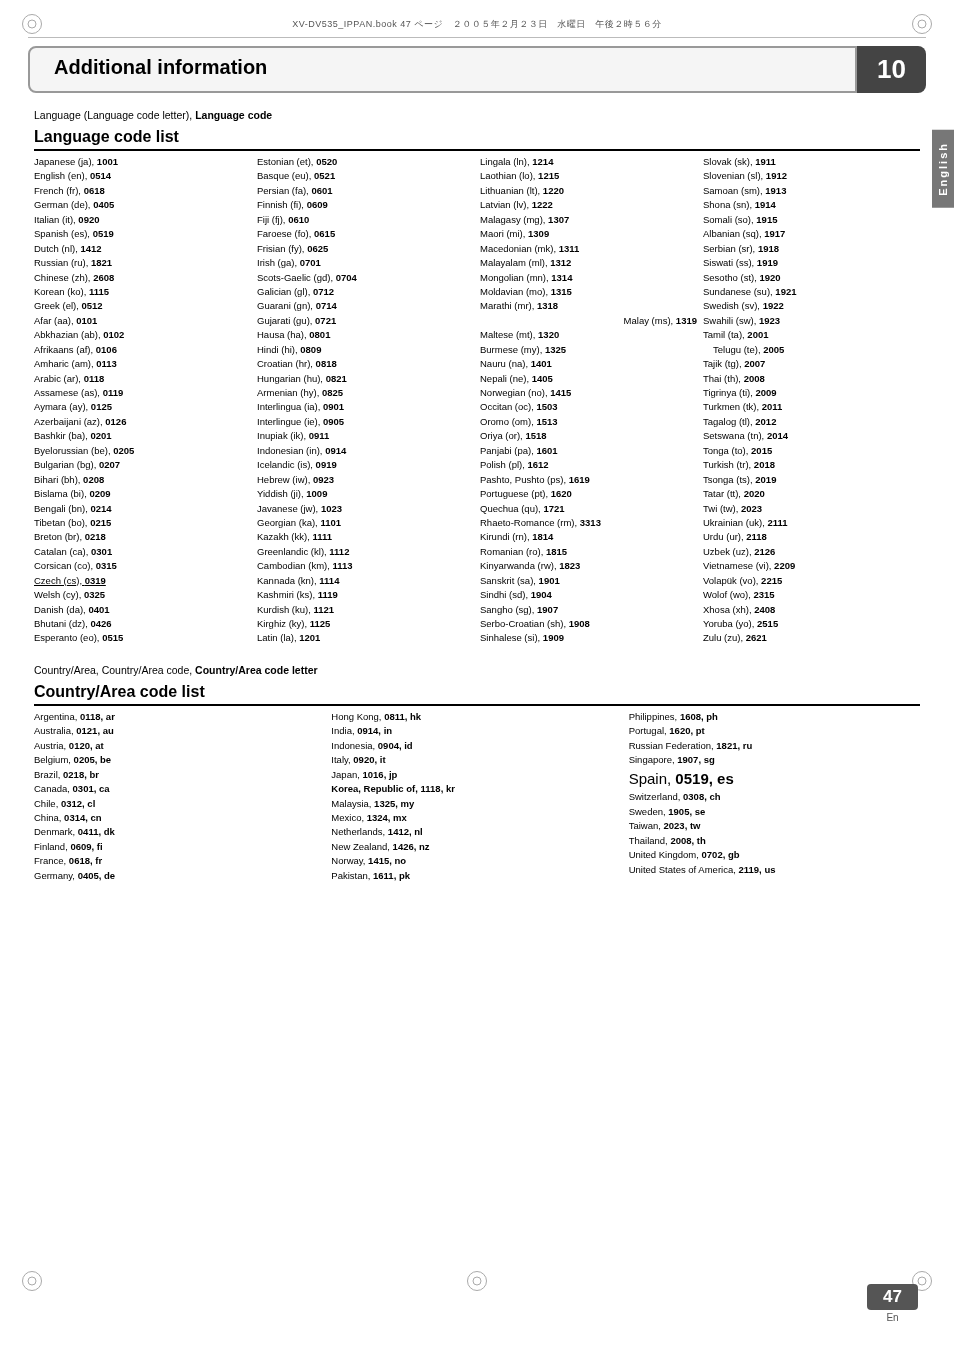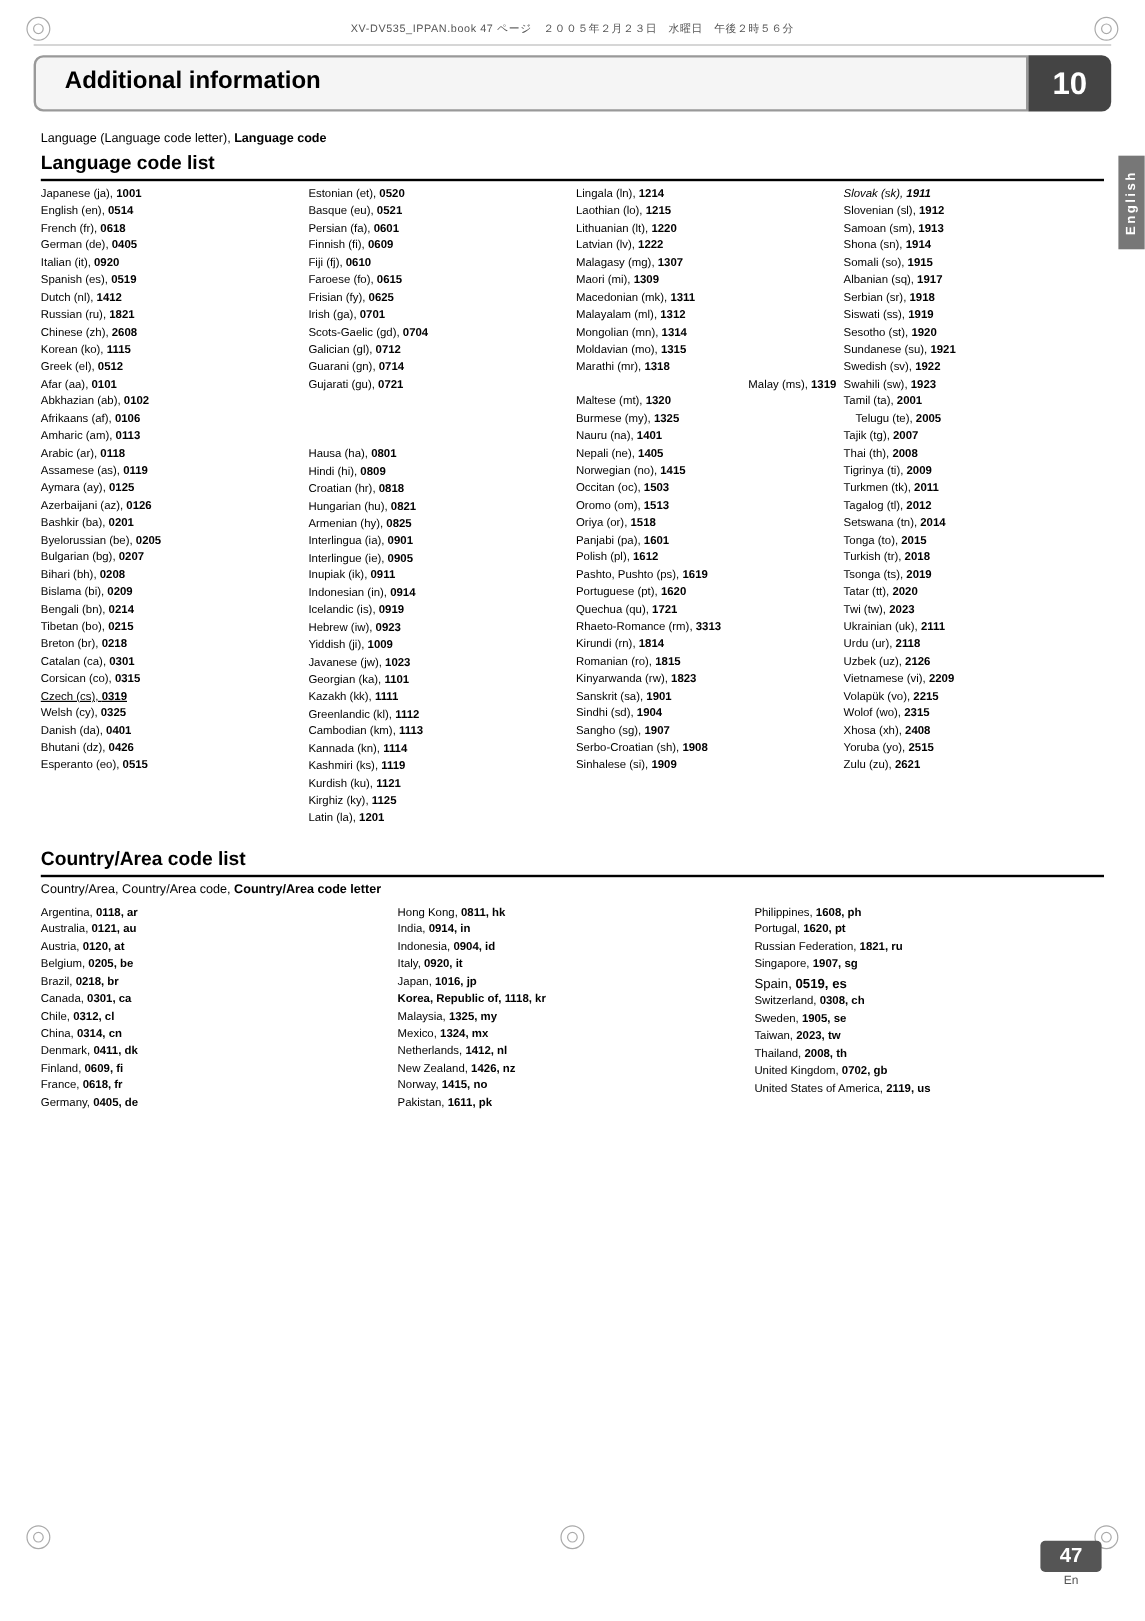--- a/index.html
+++ b/index.html
@@ -91,21 +91,21 @@
             <div style="white-space: nowrap; font-size: 9.5px; line-height: 1.52;">Persian (fa), <strong>0601</strong></div>
             <div style="white-space: nowrap; font-size: 9.5px; line-height: 1.52;">Finnish (fi), <strong>0609</strong></div>
             <div style="white-space: nowrap; font-size: 9.5px; line-height: 1.52;">Fiji (fj), <strong>0610</strong></div>
             <div style="white-space: nowrap; font-size: 9.5px; line-height: 1.52;">Faroese (fo), <strong>0615</strong></div>
             <div style="white-space: nowrap; font-size: 9.5px; line-height: 1.52;">Frisian (fy), <strong>0625</strong></div>
             <div style="white-space: nowrap; font-size: 9.5px; line-height: 1.52;">Irish (ga), <strong>0701</strong></div>
             <div style="white-space: nowrap; font-size: 9.5px; line-height: 1.52;">Scots-Gaelic (gd), <strong>0704</strong></div>
             <div style="white-space: nowrap; font-size: 9.5px; line-height: 1.52;">Galician (gl), <strong>0712</strong></div>
             <div style="white-space: nowrap; font-size: 9.5px; line-height: 1.52;">Guarani (gn), <strong>0714</strong></div>
             <div style="white-space: nowrap; font-size: 9.5px; line-height: 1.52;">Gujarati (gu), <strong>0721</strong></div>
-            <div style="white-space: nowrap; font-size: 9.5px; line-height: 1.52; margin-top: 44px;">Hausa (ha), <strong>0801</strong></div>
+            <div style="white-space: nowrap; font-size: 9.5px; line-height: 1.52;">Hausa (ha), <strong>0801</strong></div>
             <div style="white-space: nowrap; font-size: 9.5px; line-height: 1.52;">Hindi (hi), <strong>0809</strong></div>
             <div style="white-space: nowrap; font-size: 9.5px; line-height: 1.52;">Croatian (hr), <strong>0818</strong></div>
             <div style="white-space: nowrap; font-size: 9.5px; line-height: 1.52;">Hungarian (hu), <strong>0821</strong></div>
             <div style="white-space: nowrap; font-size: 9.5px; line-height: 1.52;">Armenian (hy), <strong>0825</strong></div>
             <div style="white-space: nowrap; font-size: 9.5px; line-height: 1.52;">Interlingua (ia), <strong>0901</strong></div>
             <div style="white-space: nowrap; font-size: 9.5px; line-height: 1.52;">Interlingue (ie), <strong>0905</strong></div>
             <div style="white-space: nowrap; font-size: 9.5px; line-height: 1.52;">Inupiak (ik), <strong>0911</strong></div>
             <div style="white-space: nowrap; font-size: 9.5px; line-height: 1.52;">Indonesian (in), <strong>0914</strong></div>
             <div style="white-space: nowrap; font-size: 9.5px; line-height: 1.52;">Icelandic (is), <strong>0919</strong></div>
             <div style="white-space: nowrap; font-size: 9.5px; line-height: 1.52;">Hebrew (iw), <strong>0923</strong></div>
@@ -151,21 +151,21 @@
             <div style="white-space: nowrap; font-size: 9.5px; line-height: 1.52;">Kirundi (rn), <strong>1814</strong></div>
             <div style="white-space: nowrap; font-size: 9.5px; line-height: 1.52;">Romanian (ro), <strong>1815</strong></div>
             <div style="white-space: nowrap; font-size: 9.5px; line-height: 1.52;">Kinyarwanda (rw), <strong>1823</strong></div>
             <div style="white-space: nowrap; font-size: 9.5px; line-height: 1.52;">Sanskrit (sa), <strong>1901</strong></div>
             <div style="white-space: nowrap; font-size: 9.5px; line-height: 1.52;">Sindhi (sd), <strong>1904</strong></div>
             <div style="white-space: nowrap; font-size: 9.5px; line-height: 1.52;">Sangho (sg), <strong>1907</strong></div>
             <div style="white-space: nowrap; font-size: 9.5px; line-height: 1.52;">Serbo-Croatian (sh), <strong>1908</strong></div>
             <div style="white-space: nowrap; font-size: 9.5px; line-height: 1.52;">Sinhalese (si), <strong>1909</strong></div>
           </div>
           <div>
-            <div style="white-space: nowrap; font-size: 9.5px; line-height: 1.52; font-style: italic;">Slovak (sk), <strong>1911</strong></div>
+            <div style="white-space: nowrap; font-size: 9.5px; line-height: 1.52;">Slovak (sk), <strong>1911</strong></div>
             <div style="white-space: nowrap; font-size: 9.5px; line-height: 1.52;">Slovenian (sl), <strong>1912</strong></div>
             <div style="white-space: nowrap; font-size: 9.5px; line-height: 1.52;">Samoan (sm), <strong>1913</strong></div>
             <div style="white-space: nowrap; font-size: 9.5px; line-height: 1.52;">Shona (sn), <strong>1914</strong></div>
             <div style="white-space: nowrap; font-size: 9.5px; line-height: 1.52;">Somali (so), <strong>1915</strong></div>
             <div style="white-space: nowrap; font-size: 9.5px; line-height: 1.52;">Albanian (sq), <strong>1917</strong></div>
             <div style="white-space: nowrap; font-size: 9.5px; line-height: 1.52;">Serbian (sr), <strong>1918</strong></div>
             <div style="white-space: nowrap; font-size: 9.5px; line-height: 1.52;">Siswati (ss), <strong>1919</strong></div>
             <div style="white-space: nowrap; font-size: 9.5px; line-height: 1.52;">Sesotho (st), <strong>1920</strong></div>
             <div style="white-space: nowrap; font-size: 9.5px; line-height: 1.52;">Sundanese (su), <strong>1921</strong></div>
             <div style="white-space: nowrap; font-size: 9.5px; line-height: 1.52;">Swedish (sv), <strong>1922</strong></div>
@@ -190,24 +190,24 @@
             <div style="white-space: nowrap; font-size: 9.5px; line-height: 1.52;">Volapük (vo), <strong>2215</strong></div>
             <div style="white-space: nowrap; font-size: 9.5px; line-height: 1.52;">Wolof (wo), <strong>2315</strong></div>
             <div style="white-space: nowrap; font-size: 9.5px; line-height: 1.52;">Xhosa (xh), <strong>2408</strong></div>
             <div style="white-space: nowrap; font-size: 9.5px; line-height: 1.52;">Yoruba (yo), <strong>2515</strong></div>
             <div style="white-space: nowrap; font-size: 9.5px; line-height: 1.52;">Zulu (zu), <strong>2621</strong></div>
           </div>
         </div>
     </div>
 
     <div style="margin-top:18px;">
-      <div style="font-size:16px; font-weight:bold; border-bottom:2.5px solid #000; padding-bottom:3px; margin-bottom:4px;">Country/Area code list</div>
       <div style="font-size:10.5px; margin-bottom:7px;">
         <span>Country/Area, Country/Area code, </span><span style="font-weight:bold;">Country/Area code letter</span>
       </div>
+      <div style="font-size:16px; font-weight:bold; border-bottom:2.5px solid #000; padding-bottom:3px; margin-bottom:4px;">Country/Area code list</div>
 
       <div style="display:grid; grid-template-columns:repeat(3,1fr); gap:0 6px; font-size:9.5px; line-height:1.5;" id="country-grid">
       <div>
             <div style="white-space: nowrap; font-size: 9.5px; line-height: 1.52;">Argentina, <strong>0118, ar</strong></div>
             <div style="white-space: nowrap; font-size: 9.5px; line-height: 1.52;">Australia, <strong>0121, au</strong></div>
             <div style="white-space: nowrap; font-size: 9.5px; line-height: 1.52;">Austria, <strong>0120, at</strong></div>
             <div style="white-space: nowrap; font-size: 9.5px; line-height: 1.52;">Belgium, <strong>0205, be</strong></div>
             <div style="white-space: nowrap; font-size: 9.5px; line-height: 1.52;">Brazil, <strong>0218, br</strong></div>
             <div style="white-space: nowrap; font-size: 9.5px; line-height: 1.52;">Canada, <strong>0301, ca</strong></div>
             <div style="white-space: nowrap; font-size: 9.5px; line-height: 1.52;">Chile, <strong>0312, cl</strong></div>
@@ -229,21 +229,21 @@
             <div style="white-space: nowrap; font-size: 9.5px; line-height: 1.52;">Netherlands, <strong>1412, nl</strong></div>
             <div style="white-space: nowrap; font-size: 9.5px; line-height: 1.52;">New Zealand, <strong>1426, nz</strong></div>
             <div style="white-space: nowrap; font-size: 9.5px; line-height: 1.52;">Norway, <strong>1415, no</strong></div>
             <div style="white-space: nowrap; font-size: 9.5px; line-height: 1.52;">Pakistan, <strong>1611, pk</strong></div>
           </div>
           <div>
             <div style="white-space: nowrap; font-size: 9.5px; line-height: 1.52;">Philippines, <strong>1608, ph</strong></div>
             <div style="white-space: nowrap; font-size: 9.5px; line-height: 1.52;">Portugal, <strong>1620, pt</strong></div>
             <div style="white-space: nowrap; font-size: 9.5px; line-height: 1.52;">Russian Federation, <strong>1821, ru</strong></div>
             <div style="white-space: nowrap; font-size: 9.5px; line-height: 1.52;">Singapore, <strong>1907, sg</strong></div>
-            <div style="white-space: nowrap; font-size: 11px; line-height: 1.52;">Spain, <strong>0519, es</strong></div>
+            <div style="white-space: nowrap; font-size: 15px; line-height: 1.52;">Spain, <strong>0519, es</strong></div>
             <div style="white-space: nowrap; font-size: 9.5px; line-height: 1.52;">Switzerland, <strong>0308, ch</strong></div>
             <div style="white-space: nowrap; font-size: 9.5px; line-height: 1.52;">Sweden, <strong>1905, se</strong></div>
             <div style="white-space: nowrap; font-size: 9.5px; line-height: 1.52;">Taiwan, <strong>2023, tw</strong></div>
             <div style="white-space: nowrap; font-size: 9.5px; line-height: 1.52;">Thailand, <strong>2008, th</strong></div>
             <div style="white-space: nowrap; font-size: 9.5px; line-height: 1.52;">United Kingdom, <strong>0702, gb</strong></div>
             <div style="white-space: nowrap; font-size: 9.5px; line-height: 1.52;">United States of America, <strong>2119, us</strong></div>
           </div>
         </div>
     </div>
 

